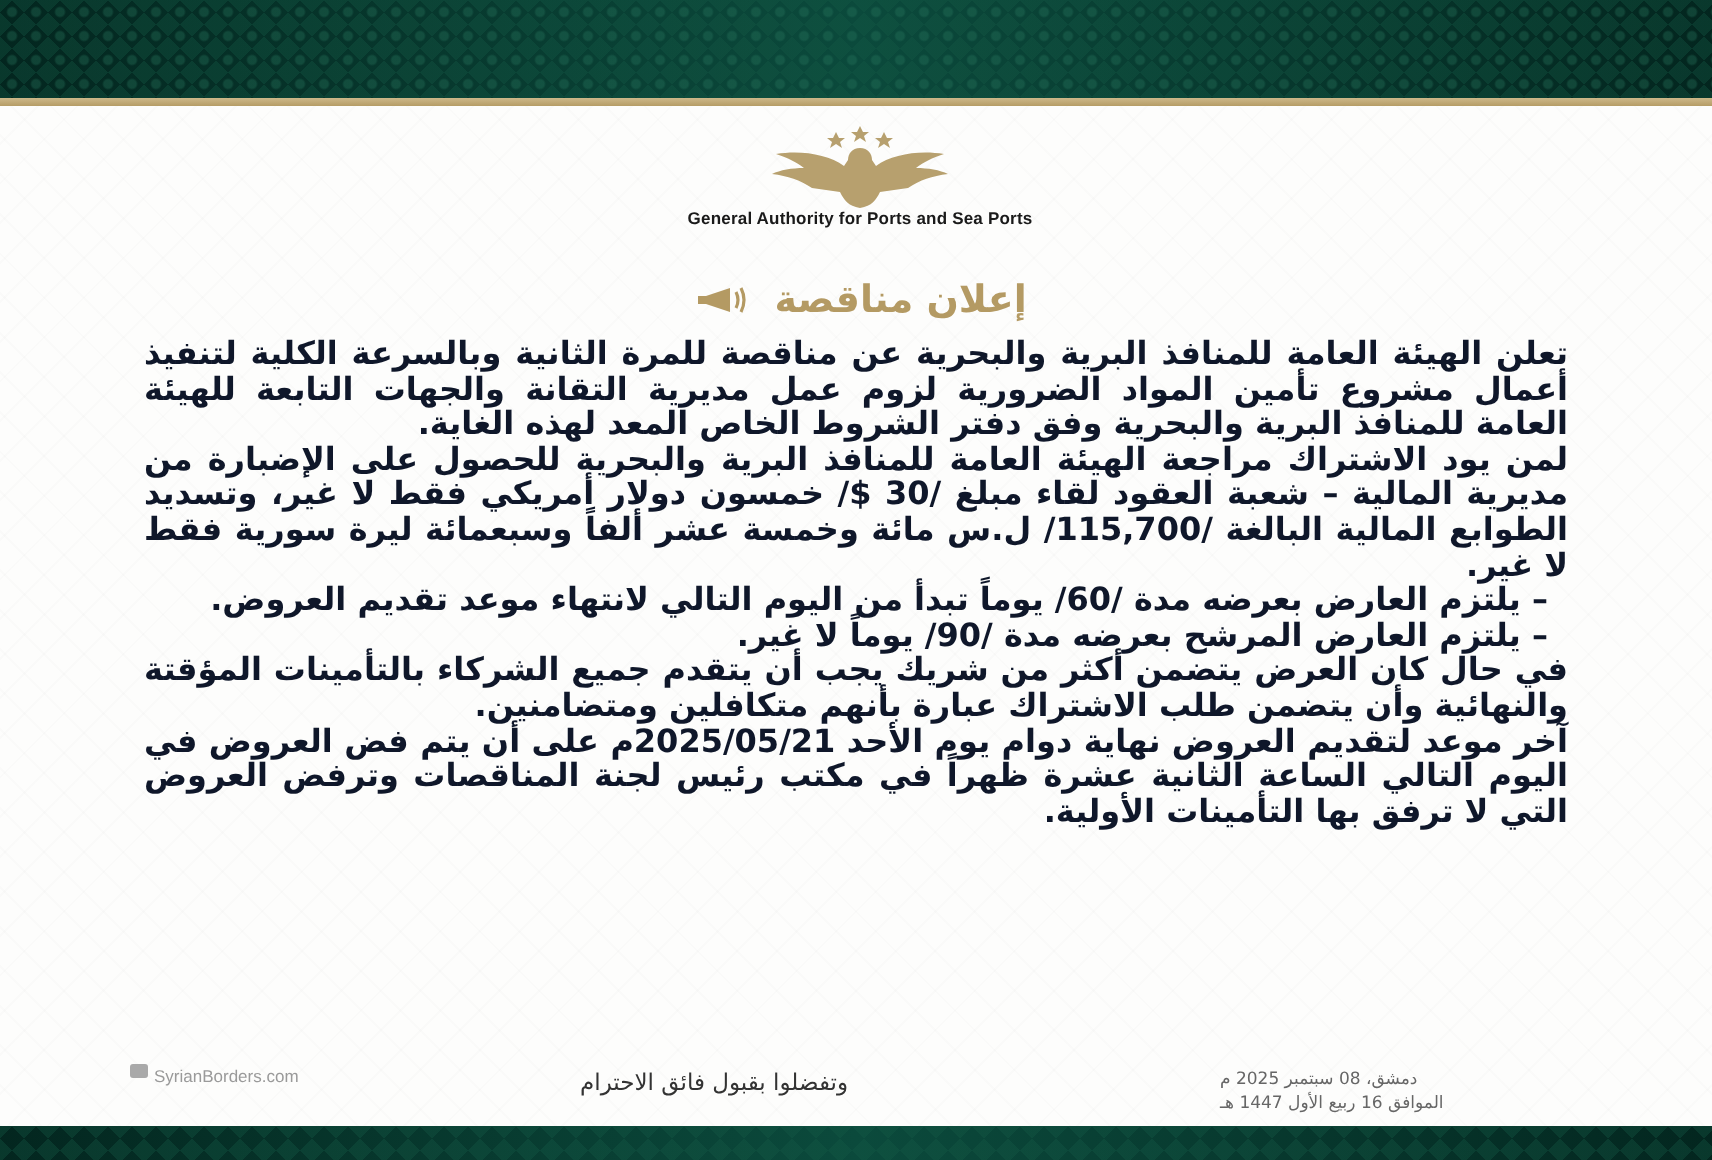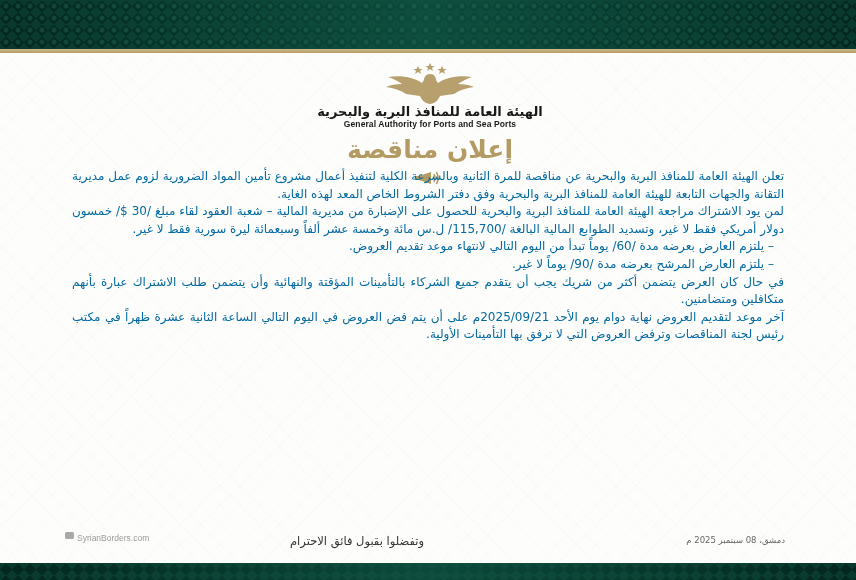--- a/index.html
+++ b/index.html
@@ -47,67 +47,66 @@
     font-family: "DejaVu Sans", sans-serif; font-weight: bold;
     font-size: 13px; color: #1a1a1a; direction: rtl; line-height: 15px; margin-top: 0;
   }
   .logo-en {
     font-family: "Liberation Sans", sans-serif; font-weight: bold;
     font-size: 8.5px; color: #1a1a1a; line-height: 10px; letter-spacing: 0.1px;
   }
   .headline {
     position: absolute; left: 330px; top: 137px; width: 200px; height: 26px;
     direction: rtl; text-align: center; color: #b49a63;
-    font-size: 25px; font-weight: bold; line-height: 26px;
+    font-size: 19px; font-weight: bold; line-height: 26px;
   }
   .headline .mega { display: inline-block; vertical-align: middle; margin-right: 8px; }
   .body {
     position: absolute; left: 72px; top: 168px; width: 712px;
-    direction: rtl; text-align: justify; color: #0369a1;
-    font-size: 12px; line-height: 17.6px;
+    direction: rtl; text-align: justify; color: #0f172a;
+    font-size: 16px; line-height: 17.6px; font-weight: bold;
   }
   .body p { margin: 0; }
   .body ul { list-style: none; margin: 0; padding: 0 12px 0 0; }
   .body ul li { position: relative; padding-right: 34px; }
   .body ul li::before { content: "–"; position: absolute; right: 0; color: #555; }
   .body .dash-line { padding-right: 10px; }
   .footer-left {
     position: absolute; left: 65px; top: 532px; width: 180px;
     font-family: "Liberation Sans", sans-serif; font-size: 8.5px; color: #9a9a9a;
     line-height: 12px;
   }
   .footer-left .row { display: flex; align-items: flex-start; gap: 3px; }
   .sq { display: inline-block; width: 9px; height: 7px; background: #a9a9a9; border-radius: 1.5px; }
   .footer-center {
     position: absolute; left: 290px; top: 534px; width: 200px;
     direction: rtl; text-align: left; font-size: 11.5px; color: #333;
   }
   .footer-right {
     position: absolute; left: 610px; top: 534px; width: 175px;
-    direction: rtl; text-align: right; font-size: 8.5px; color: #666; line-height: 12px;
+    direction: rtl; text-align: left; font-size: 8.5px; color: #666; line-height: 12px;
   }
 </style>
 </head>
 <body>
 
 <div class="band-top"></div>
 <div class="gold-rule"></div>
 
 <div class="paper"></div>
 
 <div class="logo">
   <svg width="120" height="42" viewBox="0 0 120 42">
     <g fill="#b7a06e">
       <polygon points="48,4 49.5,7 52.5,7 50,9 51,12 48,10 45,12 46,9 43.5,7 46.5,7"></polygon>
       <polygon points="60,1 61.5,4 64.5,4 62,6 63,9 60,7 57,9 58,6 55.5,4 58.5,4"></polygon>
       <polygon points="72,4 73.5,7 76.5,7 74,9 75,12 72,10 69,12 70,9 67.5,7 70.5,7"></polygon>
       <path d="M60 12 c-4 0 -6 3 -6 6 l-2 3 c-8 -6 -22 -8 -34 -6 c6 2 10 4 14 7 c-6 0 -12 1 -16 3 c8 1 14 3 20 7 l14 2 c2 4 4 7 10 8 c6 -1 8 -4 10 -8 l14 -2 c6 -4 12 -6 20 -7 c-4 -2 -10 -3 -16 -3 c4 -3 8 -5 14 -7 c-12 -2 -26 0 -34 6 l-2 -3 c0 -3 -2 -6 -6 -6 z"></path>
     </g>
   </svg>
-  <div class="logo-ar">الهيئة العامة للمنافذ البرية والبحرية</div>
   <div class="logo-en">General Authority for Ports and Sea Ports</div>
 </div>
 
 <div class="headline">
   <span>إعلان مناقصة</span>
   <span class="mega">
     <svg width="26" height="16" viewBox="0 0 26 16">
       <polygon points="18,3 6,7 6,11 18,15" fill="#b49a63"></polygon>
       <rect x="2" y="7" width="5" height="4" fill="#b49a63"></rect>
       <path d="M21 5 q2 4 0 8" stroke="#b49a63" stroke-width="1.6" fill="none"></path>
@@ -115,29 +114,30 @@
     </svg>
   </span>
 </div>
 
 <div class="body">
   <p>تعلن الهيئة العامة للمنافذ البرية والبحرية عن مناقصة للمرة الثانية وبالسرعة الكلية لتنفيذ أعمال مشروع تأمين المواد الضرورية لزوم عمل مديرية التقانة والجهات التابعة للهيئة العامة للمنافذ البرية والبحرية وفق دفتر الشروط الخاص المعد لهذه الغاية.</p>
   <p>لمن يود الاشتراك مراجعة الهيئة العامة للمنافذ البرية والبحرية للحصول على الإضبارة من مديرية المالية – شعبة العقود لقاء مبلغ /30 $/ خمسون دولار أمريكي فقط لا غير، وتسديد الطوابع المالية البالغة /115,700/ ل.س مائة وخمسة عشر ألفاً وسبعمائة ليرة سورية فقط لا غير.</p>
   <p class="dash-line">– يلتزم العارض بعرضه مدة /60/ يوماً تبدأ من اليوم التالي لانتهاء موعد تقديم العروض.</p>
   <p class="dash-line">– يلتزم العارض المرشح بعرضه مدة /90/ يوماً لا غير.</p>
   <p>في حال كان العرض يتضمن أكثر من شريك يجب أن يتقدم جميع الشركاء بالتأمينات المؤقتة والنهائية وأن يتضمن طلب الاشتراك عبارة بأنهم متكافلين ومتضامنين.</p>
-  <p>آخر موعد لتقديم العروض نهاية دوام يوم الأحد 2025/09/21م على أن يتم فض العروض في اليوم التالي الساعة الثانية عشرة ظهراً في مكتب رئيس لجنة المناقصات وترفض العروض التي لا ترفق بها التأمينات الأولية.</p>
+  <p>آخر موعد لتقديم العروض نهاية دوام يوم الأحد 2025/05/21م على أن يتم فض العروض في اليوم التالي الساعة الثانية عشرة ظهراً في مكتب رئيس لجنة المناقصات وترفض العروض التي لا ترفق بها التأمينات الأولية.</p>
 </div>
 
 <div class="footer-left">
   <div class="row">
     <span class="sq"></span>
     <span>SyrianBorders.com</span>
   </div>
 </div>
 
 <div class="footer-center">وتفضلوا بقبول فائق الاحترام</div>
 
 <div class="footer-right">
   <div>دمشق، 08 سبتمبر 2025 م</div>
+  <div>الموافق 16 ربيع الأول 1447 هـ</div>
 </div>
 
 <div class="band-bottom"></div>
 
 </body></html>

